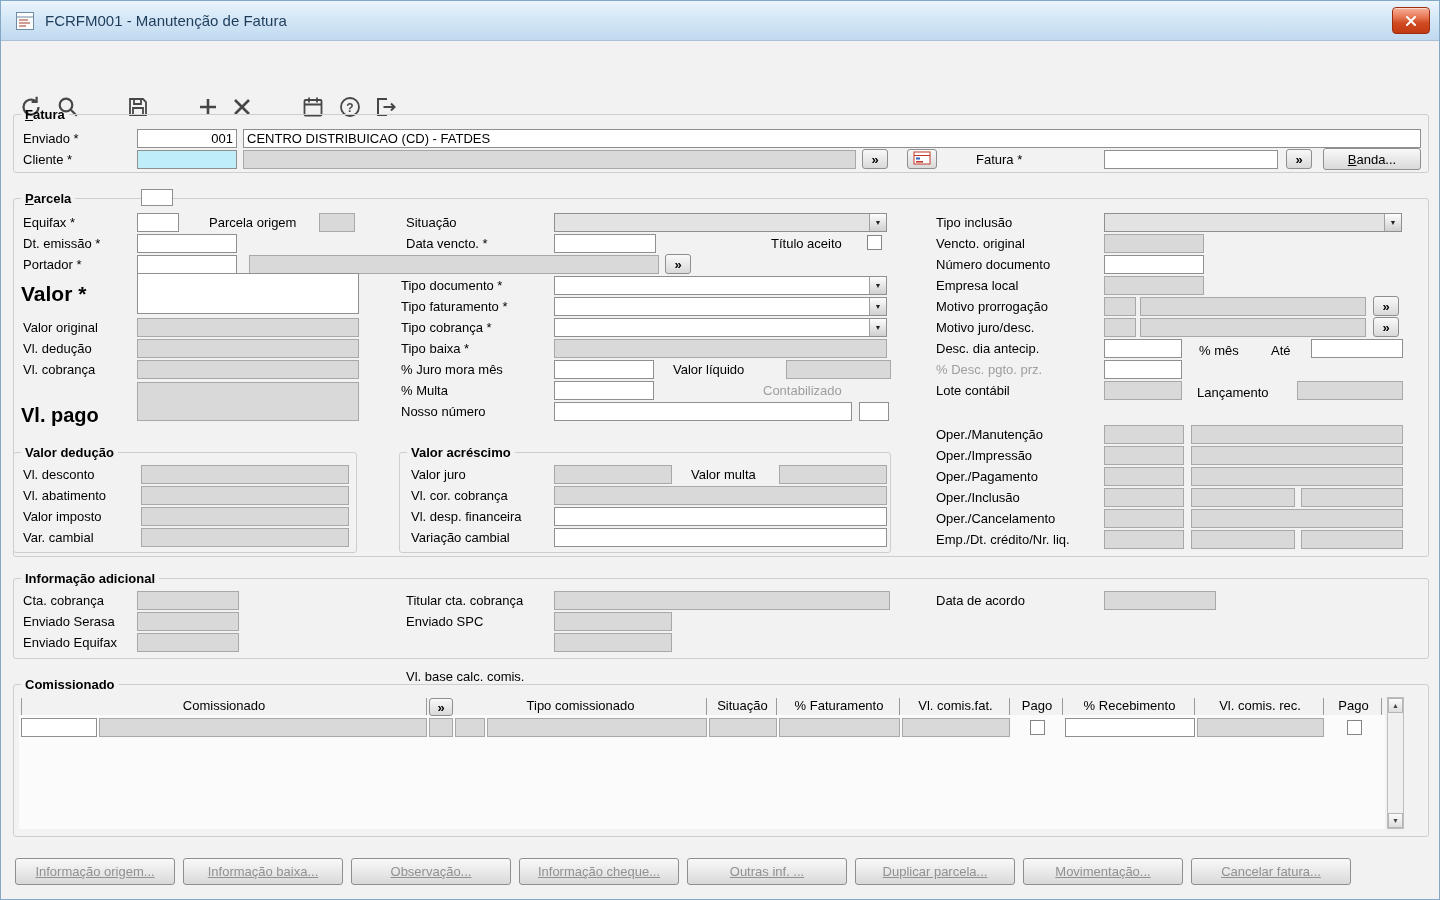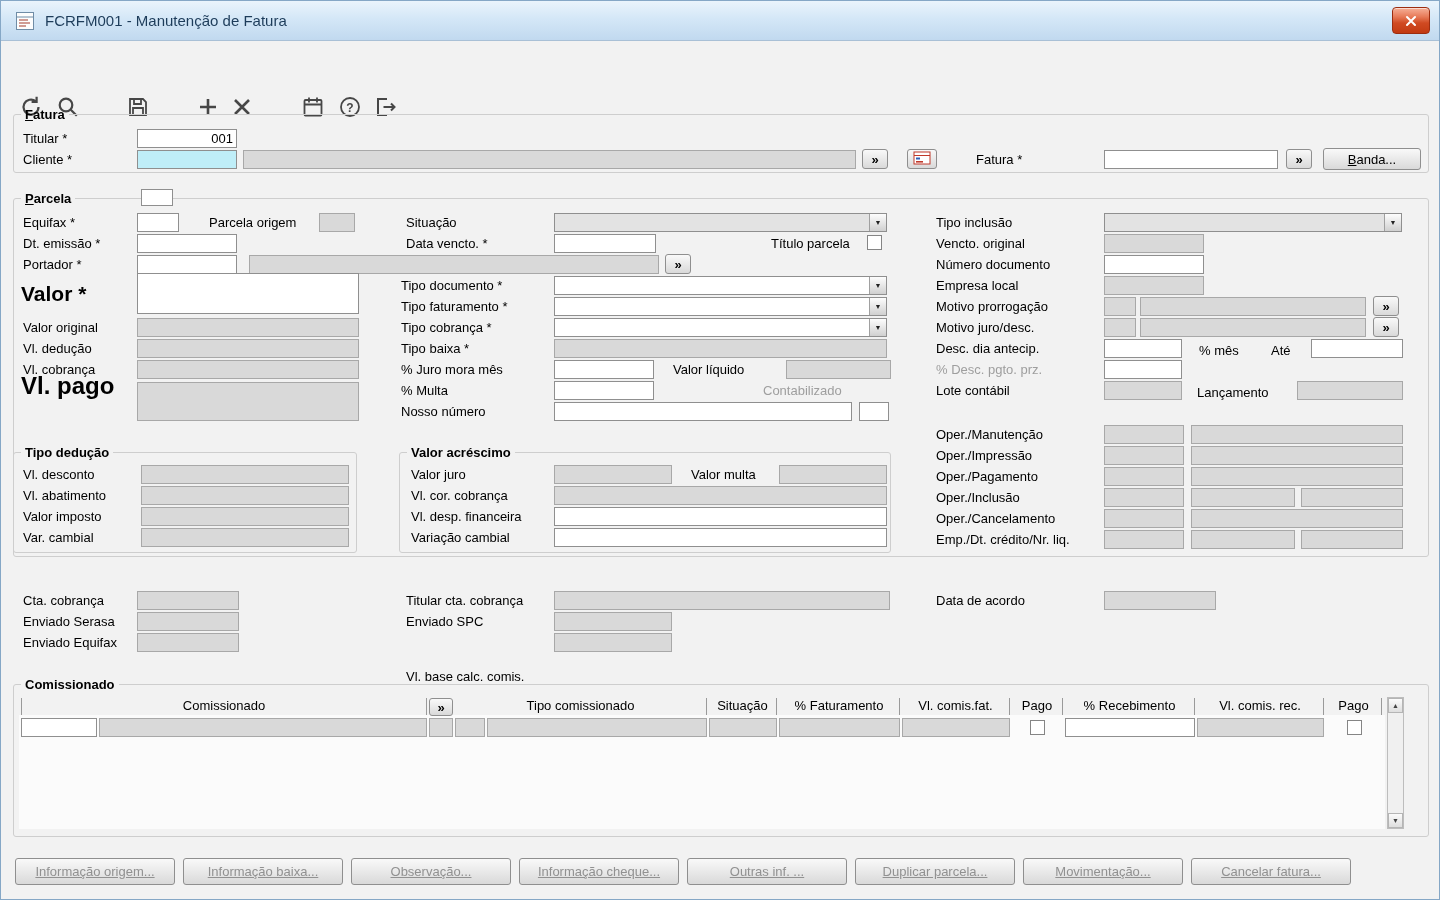--- a/index.html
+++ b/index.html
@@ -126,31 +126,35 @@
     </span>
   </div>
 
   <fieldset class="grp" style="left:12px;top:106px;width:1416px;height:66px">
     <legend class="accel">Fatura</legend>
   </fieldset>
   <fieldset class="grp" style="left:12px;top:190px;width:1416px;height:366px">
     <legend class="accel">Parcela</legend>
   </fieldset>
   <fieldset class="grp" style="left:12px;top:444px;width:344px;height:108px">
-    <legend>Tipo dedução</legend>
+    <legend>Valor dedução</legend>
   </fieldset>
   <fieldset class="grp" style="left:398px;top:444px;width:492px;height:108px">
     <legend>Valor acréscimo</legend>
   </fieldset>
+  <fieldset class="grp" style="left:12px;top:570px;width:1416px;height:88px">
+    <legend>Informação adicional</legend>
+  </fieldset>
   <fieldset class="grp" style="left:12px;top:676px;width:1416px;height:160px">
     <legend>Comissionado</legend>
   </fieldset>
 
-  <span class="lbl" style="left:22px;top:130px">Titular *</span>
+  <span class="lbl" style="left:22px;top:130px">Enviado *</span>
   <div class="fld rt" style="left:136px;top:128px;width:100px">001</div>
+  <div class="fld" style="left:242px;top:128px;width:1178px">CENTRO DISTRIBUICAO (CD) - FATDES</div>
 
   <span class="lbl" style="left:22px;top:151px">Cliente *</span>
   <div class="fld cyan" style="left:136px;top:149px;width:100px"></div>
   <div class="fld ro" style="left:242px;top:149px;width:613px"></div>
   <div class="btn mini" style="left:861px;top:148px">»</div>
   <div class="btn" style="left:906px;top:148px;width:30px;height:20px">
     <span>
       <svg width="18" height="14" viewBox="0 0 18 14">
           <rect x="1" y="1" width="16" height="12" fill="#fff" stroke="#c0392b"></rect>
           <path d="M1 4.5h16" stroke="#c0392b"></path>
@@ -178,21 +182,21 @@
   </div>
   <span class="lbl" style="left:935px;top:214px">Tipo inclusão</span>
   <div class="combo gray" style="left:1103px;top:212px;width:298px">
     <span class="arr">▼</span>
   </div>
 
   <span class="lbl" style="left:22px;top:235px">Dt. emissão *</span>
   <div class="fld" style="left:136px;top:233px;width:100px"></div>
   <span class="lbl" style="left:405px;top:235px">Data vencto. *</span>
   <div class="fld" style="left:553px;top:233px;width:102px"></div>
-  <span class="lbl" style="left:770px;top:235px">Título parcela</span>
+  <span class="lbl" style="left:770px;top:235px">Título aceito</span>
   <div class="chk" style="left:866px;top:234px"></div>
   <span class="lbl" style="left:935px;top:235px">Vencto. original</span>
   <div class="fld ro" style="left:1103px;top:233px;width:100px"></div>
 
   <span class="lbl" style="left:22px;top:256px">Portador *</span>
   <div class="fld" style="left:136px;top:254px;width:100px"></div>
   <div class="fld ro" style="left:248px;top:254px;width:410px"></div>
   <div class="btn mini" style="left:664px;top:253px">»</div>
   <span class="lbl" style="left:935px;top:256px">Número documento</span>
   <div class="fld" style="left:1103px;top:254px;width:100px"></div>
@@ -227,21 +231,21 @@
   <span class="lbl" style="left:400px;top:403px">Nosso número</span>
   <div class="fld" style="left:553px;top:401px;width:298px"></div>
   <div class="fld" style="left:858px;top:401px;width:30px"></div>
 
   <span class="lbl" style="left:22px;top:319px">Valor original</span>
   <div class="fld ro" style="left:136px;top:317px;width:222px"></div>
   <span class="lbl" style="left:22px;top:340px">Vl. dedução</span>
   <div class="fld ro" style="left:136px;top:338px;width:222px"></div>
   <span class="lbl" style="left:22px;top:361px">Vl. cobrança</span>
   <div class="fld ro" style="left:136px;top:359px;width:222px"></div>
-  <span class="biglbl" style="left:20px;top:371px;font-size:24px">Vl. pago</span>
+  <span class="biglbl" style="left:20px;top:403px;font-size:20px">Vl. pago</span>
   <div class="fld ro" style="left:136px;top:381px;width:222px;height:39px"></div>
 
   <span class="lbl" style="left:935px;top:298px">Motivo prorrogação</span>
   <div class="fld ro" style="left:1103px;top:296px;width:32px"></div>
   <div class="fld ro" style="left:1139px;top:296px;width:226px"></div>
   <div class="btn mini" style="left:1372px;top:295px">»</div>
   <span class="lbl" style="left:935px;top:319px">Motivo juro/desc.</span>
   <div class="fld ro" style="left:1103px;top:317px;width:32px"></div>
   <div class="fld ro" style="left:1139px;top:317px;width:226px"></div>
   <div class="btn mini" style="left:1372px;top:316px">»</div>

